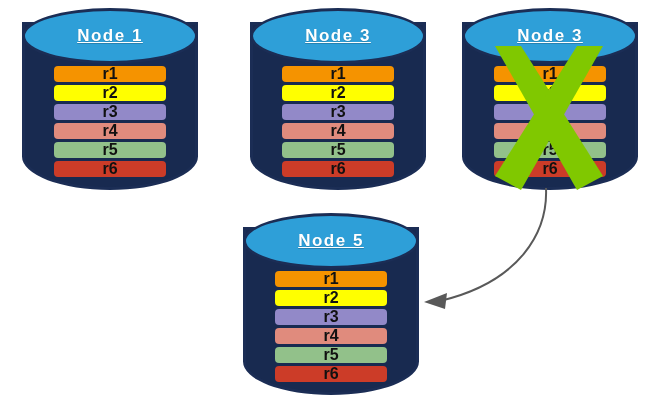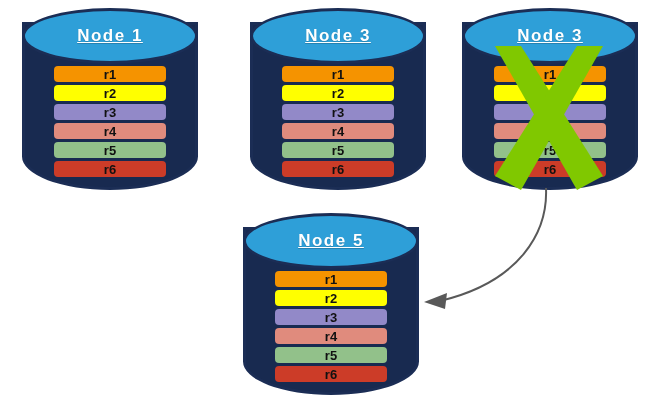--- a/index.html
+++ b/index.html
@@ -33,21 +33,21 @@
     pointer-events:none;
     text-decoration:underline;
   }
   .records{
     position:absolute;left:0;right:0;top:58px;
     display:flex;flex-direction:column;align-items:center;gap:3px;
   }
   .rec{
     width:64%;height:16px;border-radius:4px;
     display:flex;align-items:center;justify-content:center;
-    color:#111111;font-weight:bold;font-size:13px;line-height:1;
+    color:#111111;font-weight:bold;font-size:16px;line-height:1;
     box-sizing:border-box;
   }
 
   
   .x-mark{position:absolute;pointer-events:none;}
   .arrow-layer{position:absolute;left:0;top:0;width:646px;height:402px;pointer-events:none;}
 </style>
 </head>
 <body>
 

